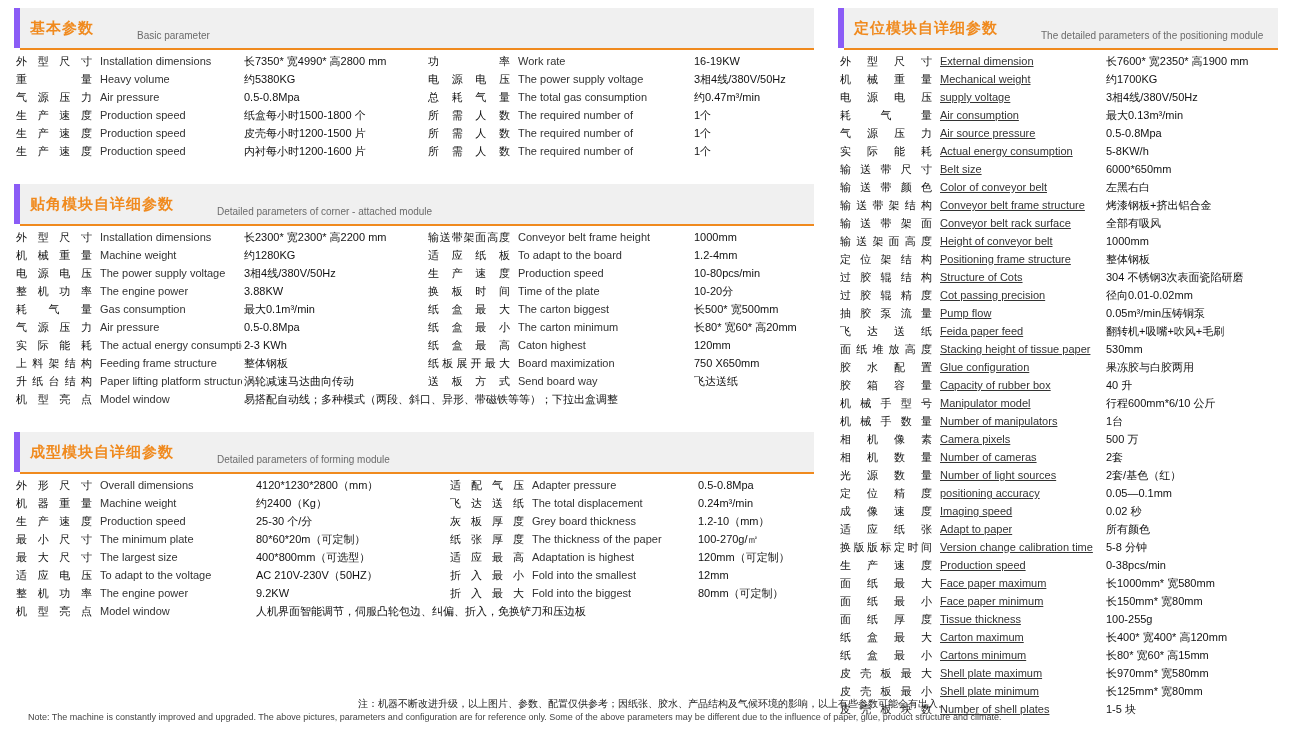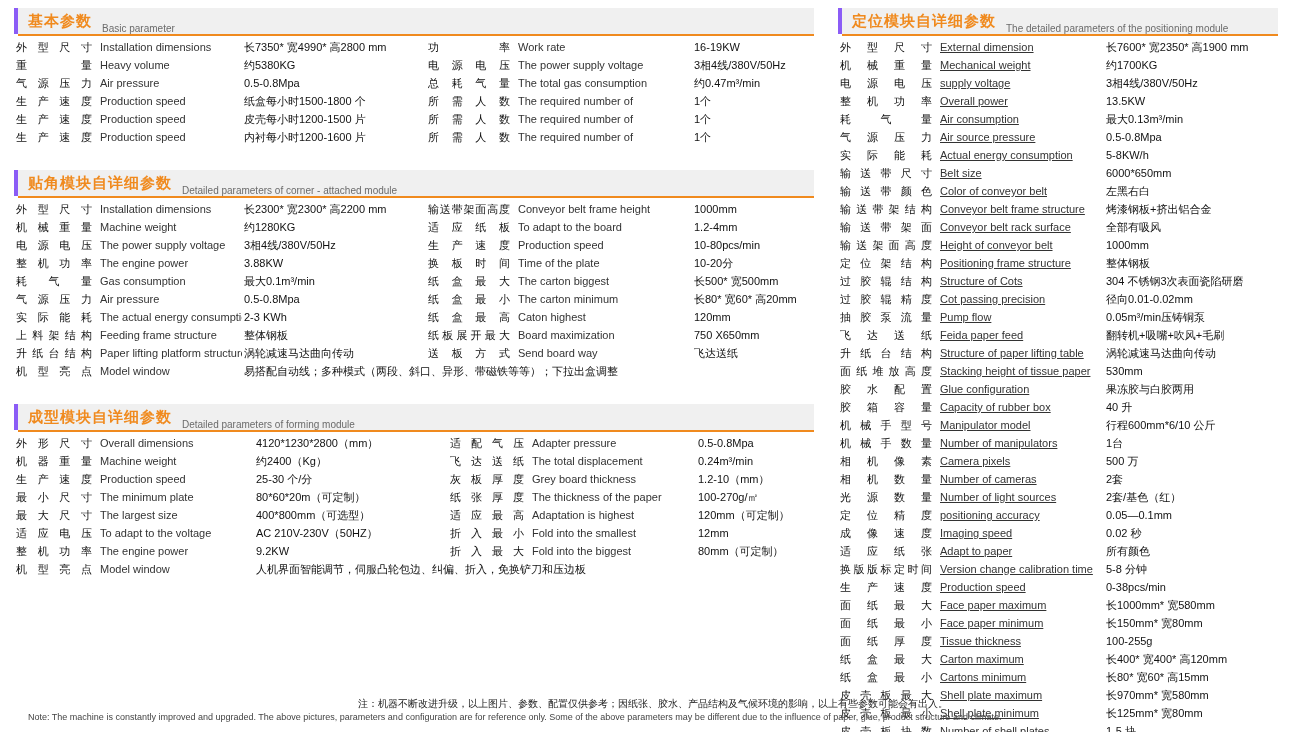--- a/index.html
+++ b/index.html
@@ -29,27 +29,28 @@
   }
   .col-left { width: 800px; flex: 0 0 800px; }
   .col-right { width: 440px; flex: 0 0 440px; }
 
   
   .section {
     margin-bottom: 12px;
   }
   .sec-header {
     position: relative;
-    height: 26px;
+    height: 40px;
     background: #f0f0f0;
-    border-left: 4px solid #8b5cf6;
+    border-left: 6px solid #8b5cf6;
     display: flex;
     align-items: center;
     padding-left: 10px;
     box-sizing: border-box;
+    gap: 33px;
   }
   .sec-header::after {
     content: "";
     position: absolute;
     left: 0; right: 0; bottom: -2px;
     height: 2px;
     background: #f08a1e;
   }
   .sec-title-cn {
     font-size: 15px;
@@ -389,25 +390,20 @@
                 <td class="k-cn c1">机 械 重 量</td>
                 <td class="k-en c2">Mechanical weight</td>
                 <td class="v c3">约1700KG</td>
               </tr>
           <tr>
                 <td class="k-cn c1">电 源 电 压</td>
                 <td class="k-en c2">supply voltage</td>
                 <td class="v c3">3相4线/380V/50Hz</td>
               </tr>
           <tr>
-                <td class="k-cn c1">整 机 功 率</td>
-                <td class="k-en c2">Overall  power</td>
-                <td class="v c3">13.5KW</td>
-              </tr>
-          <tr>
                 <td class="k-cn c1">耗   气   量</td>
                 <td class="k-en c2">Air consumption</td>
                 <td class="v c3">最大0.13m³/min</td>
               </tr>
           <tr>
                 <td class="k-cn c1">气 源 压 力</td>
                 <td class="k-en c2">Air source pressure</td>
                 <td class="v c3">0.5-0.8Mpa</td>
               </tr>
           <tr>
@@ -457,25 +453,20 @@
               </tr>
           <tr>
                 <td class="k-cn c1">抽 胶 泵 流 量</td>
                 <td class="k-en c2">Pump flow</td>
                 <td class="v c3">0.05m³/min压铸铜泵</td>
               </tr>
           <tr>
                 <td class="k-cn c1">飞  达  送  纸</td>
                 <td class="k-en c2">Feida paper feed</td>
                 <td class="v c3">翻转机+吸嘴+吹风+毛刷</td>
-              </tr>
-          <tr>
-                <td class="k-cn c1">升 纸 台 结 构</td>
-                <td class="k-en c2">Structure of paper lifting table</td>
-                <td class="v c3">涡轮减速马达曲向传动</td>
               </tr>
           <tr>
                 <td class="k-cn c1">面纸堆放高度</td>
                 <td class="k-en c2">Stacking  height of tissue paper</td>
                 <td class="v c3">530mm</td>
               </tr>
           <tr>
                 <td class="k-cn c1">胶  水  配  置</td>
                 <td class="k-en c2">Glue configuration</td>
                 <td class="v c3">果冻胶与白胶两用</td>

